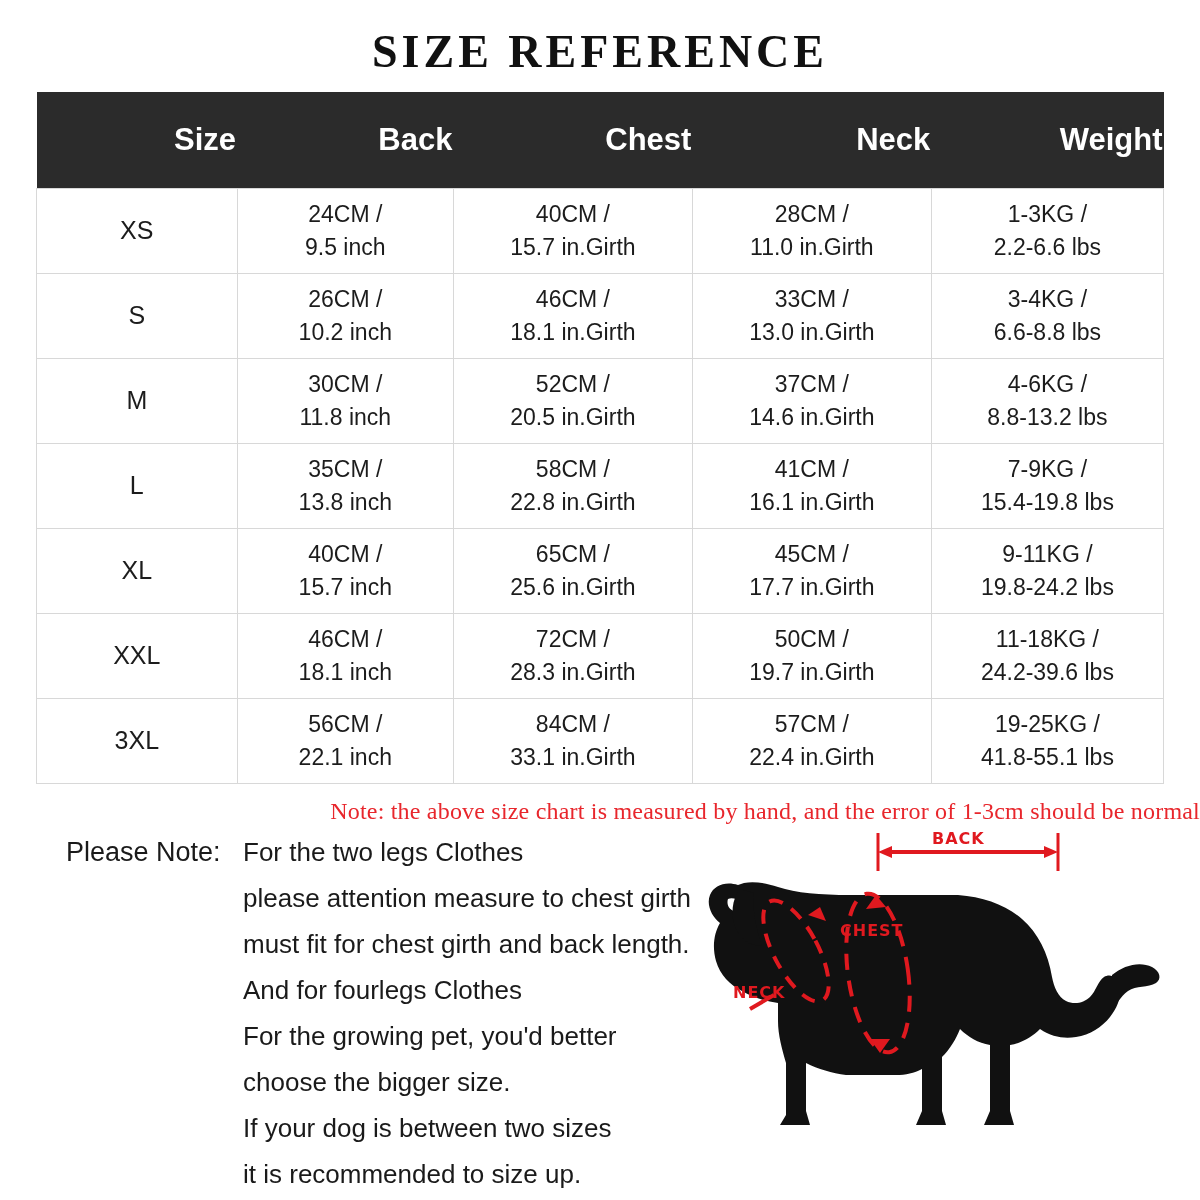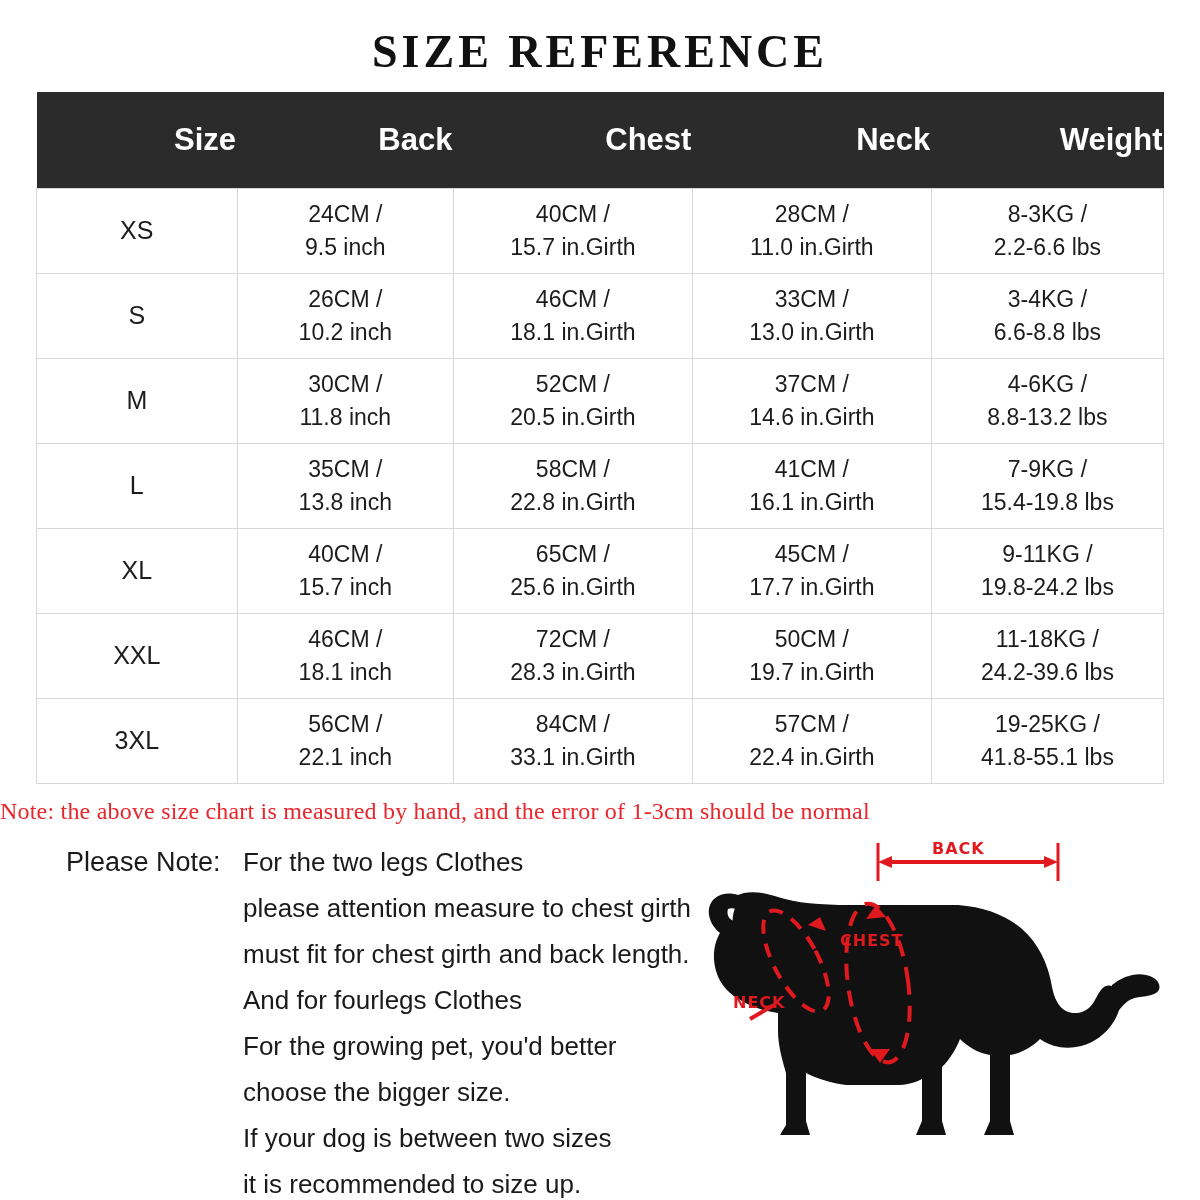--- a/index.html
+++ b/index.html
@@ -68,30 +68,29 @@
   col.c-size { width: 17.8%; }
   col.c-back { width: 19.2%; }
   col.c-chest { width: 21.2%; }
   col.c-neck { width: 21.2%; }
   col.c-weight { width: 20.6%; }
 
   
   .note-red {
     color: #e8262c;
     font-size: 24px;
-    text-align: left;
+    text-align: right;
     margin-top: 14px;
     font-family: "Liberation Serif", serif;
     letter-spacing: 0.2px;
   }
 
   
   .bottom {
     position: relative;
-    margin-top: 10px;
     height: 330px;
   }
   .please-note {
     position: absolute;
     left: 66px;
     top: 12px;
     font-size: 27px;
     color: #1a1a1a;
   }
   .note-list {
@@ -163,21 +162,21 @@
           </td>
           <td>
             <span class="cell-line">40CM /</span>
             <span class="cell-line">15.7 in.Girth</span>
           </td>
           <td>
             <span class="cell-line">28CM /</span>
             <span class="cell-line">11.0 in.Girth</span>
           </td>
           <td>
-            <span class="cell-line">8-3KG /</span>
+            <span class="cell-line">1-3KG /</span>
             <span class="cell-line">2.2-6.6 lbs</span>
           </td>
         </tr>
         <tr>
           <td class="size-cell">S</td>
           <td>
             <span class="cell-line">26CM /</span>
             <span class="cell-line">10.2 inch</span>
           </td>
           <td>

